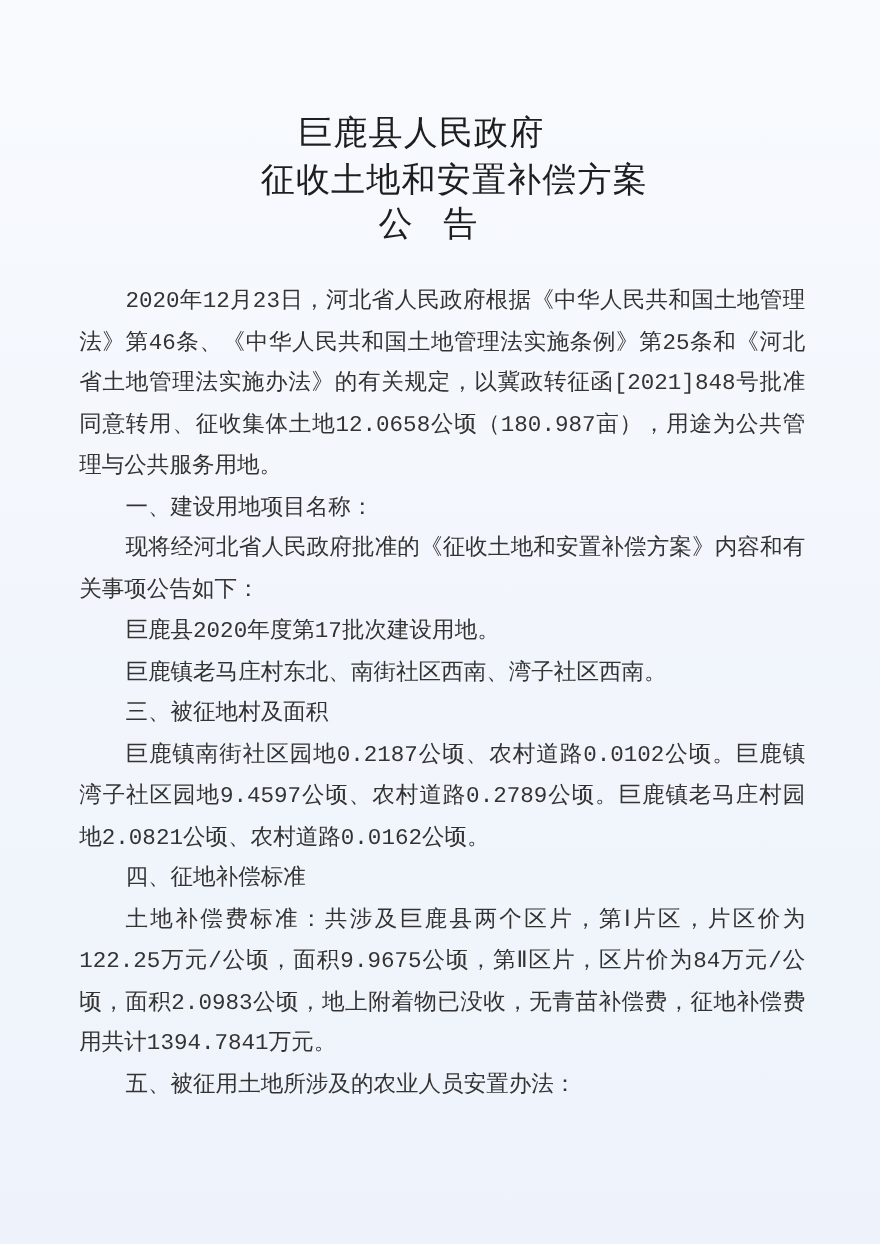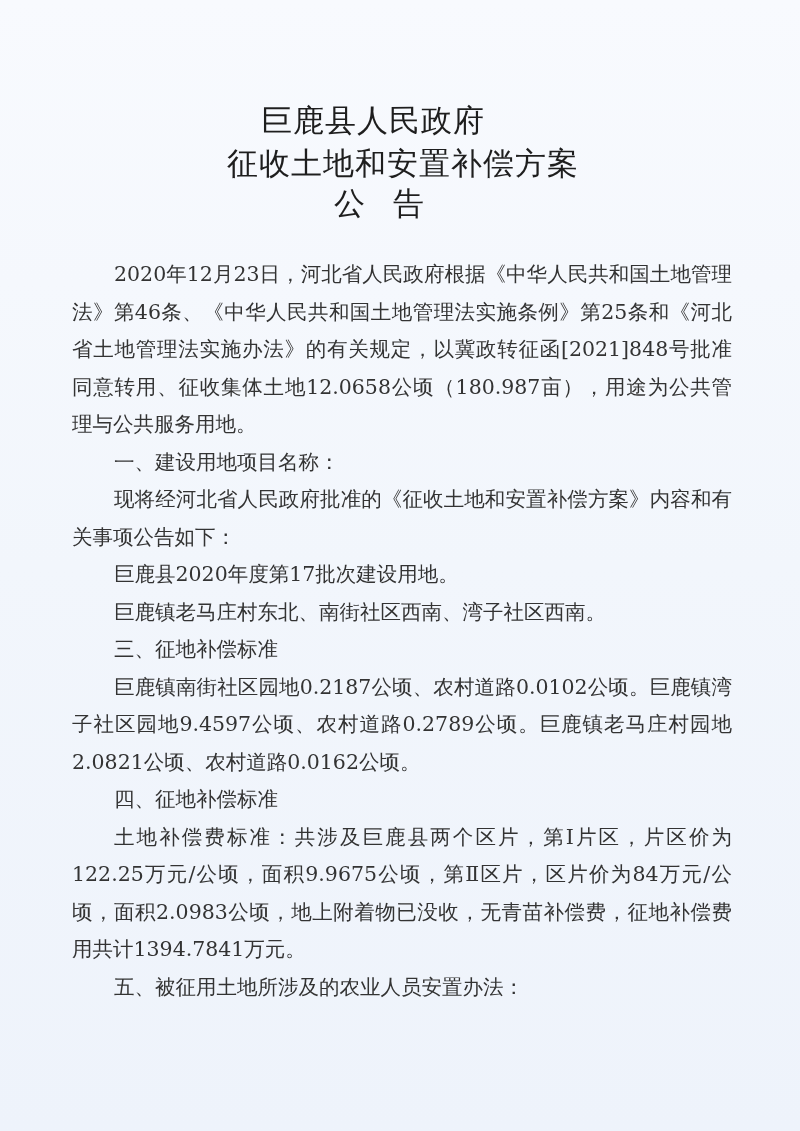--- a/index.html
+++ b/index.html
@@ -8,48 +8,48 @@
     background: #f4f8fd;
     font-family: "DejaVu Serif", "Liberation Serif", serif;
     color: #2a2a2a;
     position: relative;
   }
   .page {
     position: absolute; left: 0; top: 0; width: 800px; height: 1131px;
     background: linear-gradient(180deg, #f8fafe 0%, #f2f6fc 50%, #eef3fb 100%);
   }
   .title {
-    position: absolute; left: 5px; width: 736px; text-align: center;
+    position: absolute; left: 15px; width: 736px; text-align: center;
     font-family: "DejaVu Sans", "Liberation Sans", sans-serif;
     font-size: 31px; color: #1e1e1e; letter-spacing: 1px;
   }
   .t1 { top: 100px; }
   .t2 { top: 143px; margin-left: 30px; }
   .t3 { top: 183px; letter-spacing: 28px; padding-left: 40px; box-sizing: border-box; }
   .body {
     position: absolute; left: 72px; width: 660px; top: 256px;
-    font-size: 20.5px; line-height: 37.5px; color: #333;
+    font-size: 20.5px; line-height: 37.5px; color: #333; font-family: Liberation Mono, monospace;
   }
   .p { margin: 0; text-align: justify; text-align-last: left; }
   .indent { text-indent: 42px; }
   .heading { text-indent: 42px; }
 </style>
 </head>
 <body>
 
 <div class="page">
   <div class="title t1">巨鹿县人民政府</div>
   <div class="title t2">征收土地和安置补偿方案</div>
   <div class="title t3">公告</div>
 
   <div class="body">
     <p class="p indent">2020年12月23日，河北省人民政府根据《中华人民共和国土地管理法》第46条、《中华人民共和国土地管理法实施条例》第25条和《河北省土地管理法实施办法》的有关规定，以冀政转征函[2021]848号批准同意转用、征收集体土地12.0658公顷（180.987亩），用途为公共管理与公共服务用地。</p>
     <p class="p heading">一、建设用地项目名称：</p>
     <p class="p indent">现将经河北省人民政府批准的《征收土地和安置补偿方案》内容和有关事项公告如下：</p>
     <p class="p indent">巨鹿县2020年度第17批次建设用地。</p>
     <p class="p indent">巨鹿镇老马庄村东北、南街社区西南、湾子社区西南。</p>
-    <p class="p heading">三、征地补偿标准</p>
+    <p class="p heading">三、被征地村及面积</p>
     <p class="p indent">巨鹿镇南街社区园地0.2187公顷、农村道路0.0102公顷。巨鹿镇湾子社区园地9.4597公顷、农村道路0.2789公顷。巨鹿镇老马庄村园地2.0821公顷、农村道路0.0162公顷。</p>
     <p class="p heading">四、征地补偿标准</p>
     <p class="p indent">土地补偿费标准：共涉及巨鹿县两个区片，第Ⅰ片区，片区价为122.25万元/公顷，面积9.9675公顷，第Ⅱ区片，区片价为84万元/公顷，面积2.0983公顷，地上附着物已没收，无青苗补偿费，征地补偿费用共计1394.7841万元。</p>
     <p class="p heading">五、被征用土地所涉及的农业人员安置办法：</p>
   </div>
 </div>
 
 </body></html>

